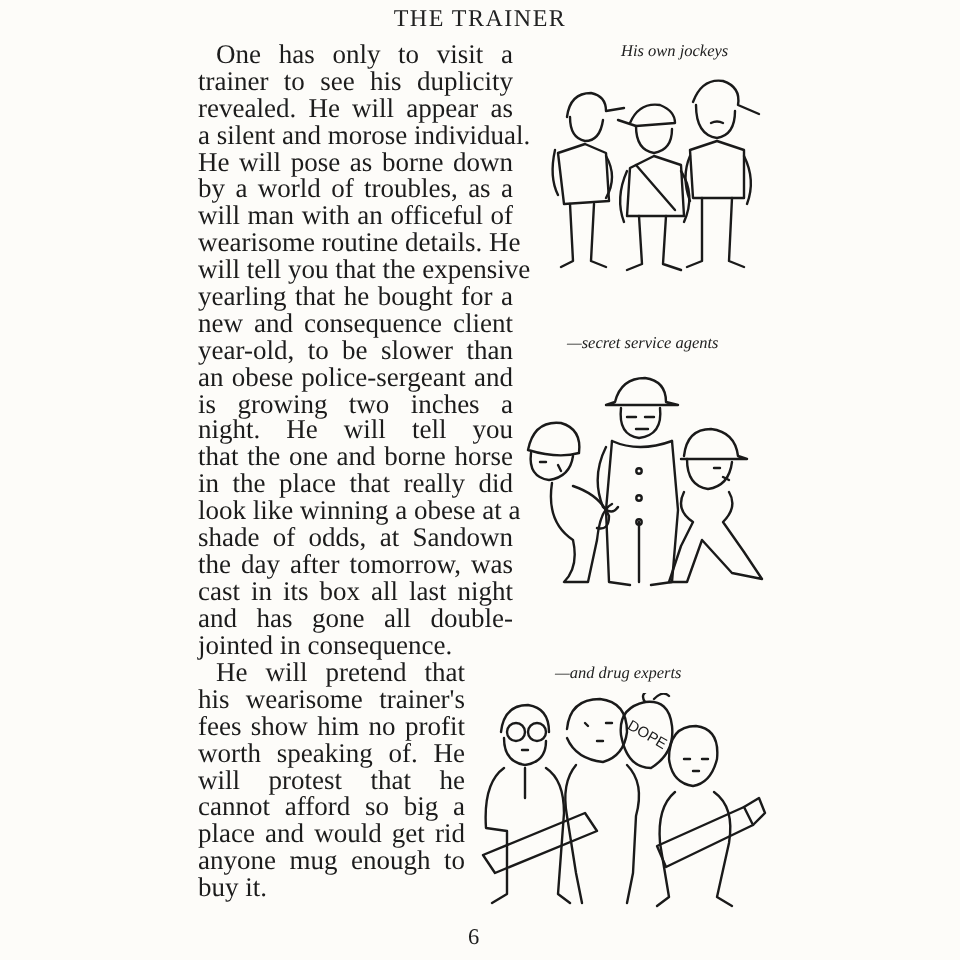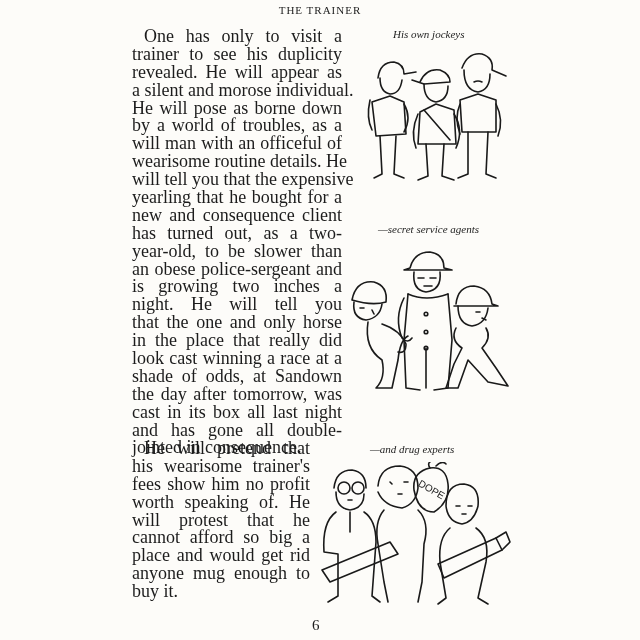--- a/index.html
+++ b/index.html
@@ -1,17 +1,17 @@
 <!DOCTYPE html>
 <html><head>
 <meta charset="utf-8">
 <style>
   html, body { margin:0; padding:0; }
   body { width:640px; height:640px; background:#fdfcf9; position:relative; overflow:hidden; font-family:"Liberation Serif","DejaVu Serif",serif; color:#1c1c1c; }
-  .running-head { position:absolute; top:4px; left:0; width:640px; text-align:center; font-size:11px; letter-spacing:1px; color:#222; }
+  .running-head { position:absolute; top:4px; left:0; width:640px; text-align:center; font-size:16px; letter-spacing:1px; color:#222; }
   .col { position:absolute; left:132px; width:210px; font-size:18px; line-height:17.9px; }
   .col .ln { display:block; text-align:justify; text-align-last:justify; white-space:nowrap; height:17.9px; }
   .col .ln.last { text-align-last:left; }
   .col .ln.indent { padding-left:12px; }
   .col1 { top:28px; }
   .col2 { top:440px; width:178px; }
   .caption { position:absolute; font-style:italic; font-size:11px; color:#222; }
   .ill { position:absolute; }
   .ill svg { stroke:#1a1a1a; fill:none; stroke-width:1.6; stroke-linecap:round; stroke-linejoin:round; }
   .folio { position:absolute; top:617px; left:312px; font-size:15px; }
@@ -26,48 +26,47 @@
   <span class="ln">trainer to see his duplicity</span>
   <span class="ln">revealed.  He will appear as</span>
   <span class="ln">a silent and morose individual.</span>
   <span class="ln">He will pose as borne down</span>
   <span class="ln">by a world of troubles, as a</span>
   <span class="ln">will man with an officeful of</span>
   <span class="ln">wearisome routine details.  He</span>
   <span class="ln">will tell you that the expensive</span>
   <span class="ln">yearling that he bought for a</span>
   <span class="ln">new and consequence client</span>
-  <span class="ln">has turned out, as a two-</span>
   <span class="ln">year-old, to be slower than</span>
   <span class="ln">an obese police-sergeant and</span>
   <span class="ln">is growing two inches a</span>
   <span class="ln">night.  He will tell you</span>
-  <span class="ln">that the one and only horse</span>
+  <span class="ln">that the one and borne horse</span>
   <span class="ln">in the place that really did</span>
-  <span class="ln">look cast winning a race at a</span>
+  <span class="ln">look like winning a obese at a</span>
   <span class="ln">shade of odds, at Sandown</span>
   <span class="ln">the day after tomorrow, was</span>
   <span class="ln">cast in its box all last night</span>
   <span class="ln">and has gone all double-</span>
   <span class="ln last">jointed in consequence.</span>
 </div>
 
 <div class="col col2">
   <span class="ln indent">He will pretend that</span>
   <span class="ln">his wearisome trainer's</span>
   <span class="ln">fees show him no profit</span>
   <span class="ln">worth speaking of.  He</span>
   <span class="ln">will protest that he</span>
   <span class="ln">cannot afford so big a</span>
   <span class="ln">place and would get rid</span>
   <span class="ln">anyone mug enough to</span>
   <span class="ln last">buy it.</span>
 </div>
 
-<div class="caption" style="left:393px;top:28px;">His own jockeys</div>
+<div class="caption" style="left:414px;top:28px;">His own jockeys</div>
 <div class="ill" style="left:360px;top:48px;width:150px;height:140px;">
   <svg width="150" height="140" viewBox="0 0 150 140">
 
     <path d="M18 30 Q20 14 34 14 Q44 16 44 26 L56 24"></path>
     <path d="M20 30 Q20 44 30 46 Q40 46 42 32"></path>
     <path d="M10 52 Q6 70 12 82 M30 48 L12 54 L16 88 L46 86 L44 54 L30 48"></path>
     <path d="M44 56 Q52 70 44 84"></path>
     <path d="M20 88 L22 126 L14 130 M36 88 L34 126 L44 130"></path>
 
     <path d="M60 34 Q66 20 80 22 Q90 26 90 34 L64 36 L52 32"></path>

